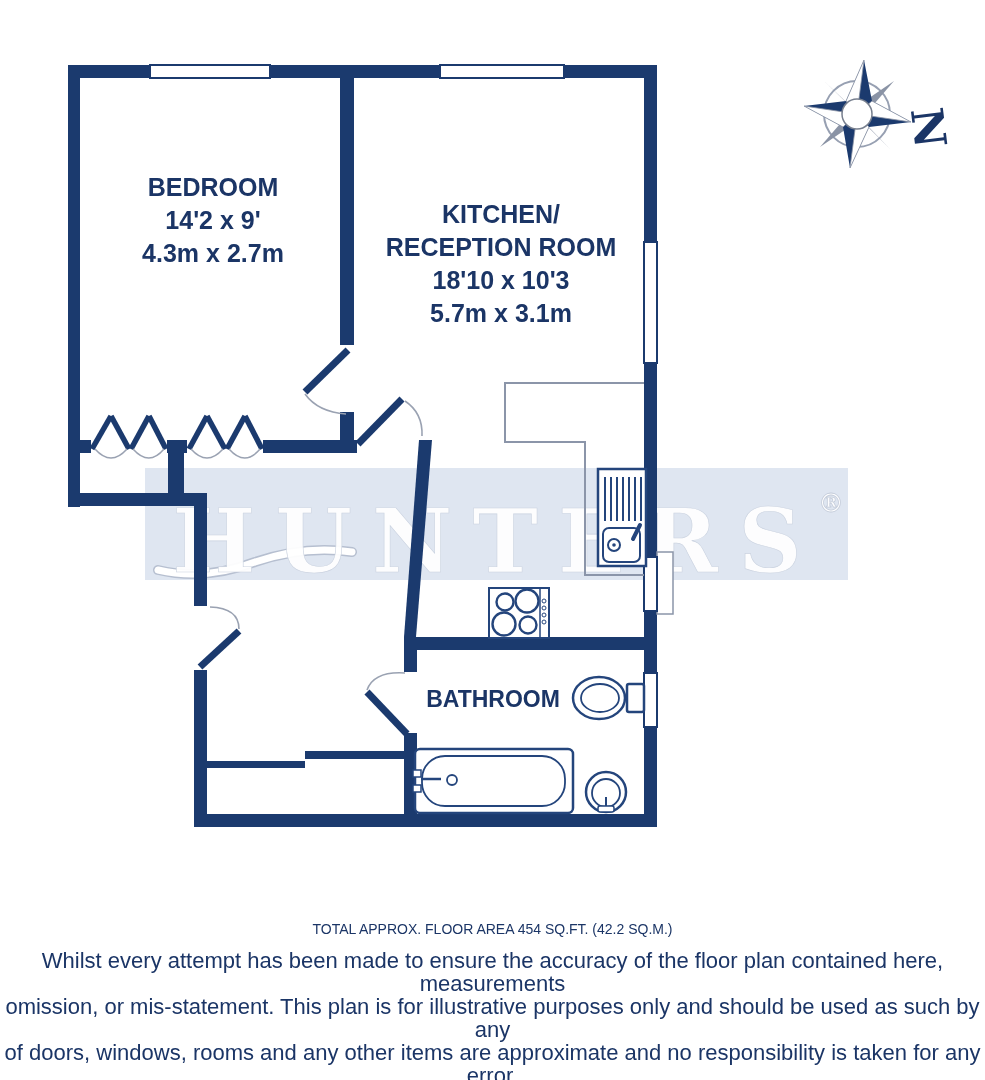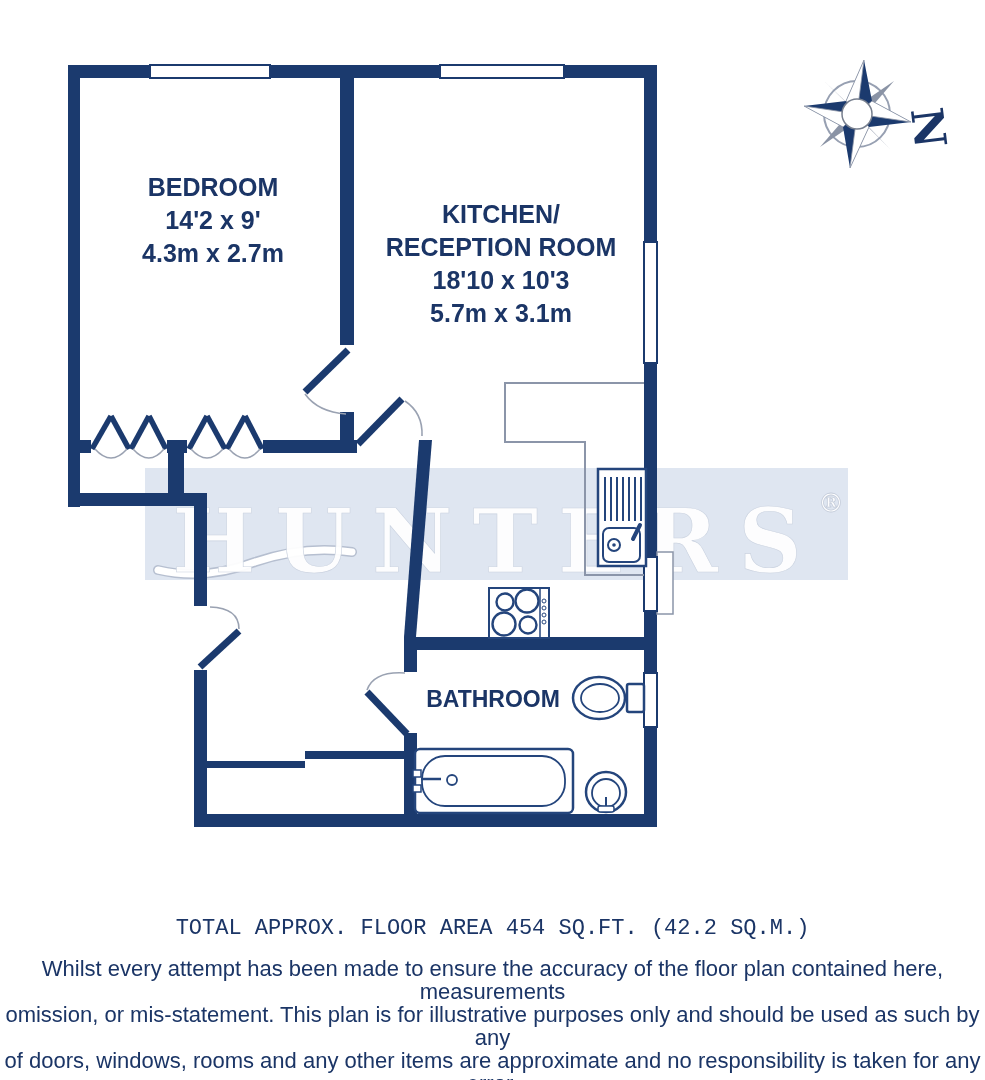--- a/index.html
+++ b/index.html
@@ -11,21 +11,21 @@
   .room-label.big{font-size:25px;}
   .room-label.bath{font-size:23px;}
   .wm-text{font-family:"DejaVu Serif","Liberation Serif",serif;font-weight:bold;
            font-size:88px;letter-spacing:20px;fill:#ffffff;stroke:#c9d1df;stroke-width:.6px;}
   .wm-reg{font-family:"DejaVu Serif","Liberation Serif",serif;font-size:26px;
           fill:#ffffff;stroke:#c3cbd9;stroke-width:.8px;font-weight:bold;}
   .compass-n{font-family:"DejaVu Serif","Liberation Serif",serif;font-size:44px;
              font-weight:600;fill:#1b3566;}
   #footer{position:absolute;left:0;top:916px;width:985px;text-align:center;
           color:#1b3566;}
-  #footer .title{font-size:22px;line-height:26px;margin-bottom:15px;font-family:Liberation Mono, monospace;}
+  #footer .title{font-size:14px;line-height:26px;margin-bottom:7px;}
   #footer .disclaimer{font-size:22px;line-height:23px;}
   #footer .credit{font-size:18px;line-height:23px;}
 </style>
 </head>
 <body>
 
 <svg id="plan-svg" width="985" height="912" viewBox="0 0 985 912">
 
   <g>
     <rect x="145" y="468" width="703" height="112" fill="#dce3ef" opacity="0.9"></rect>

